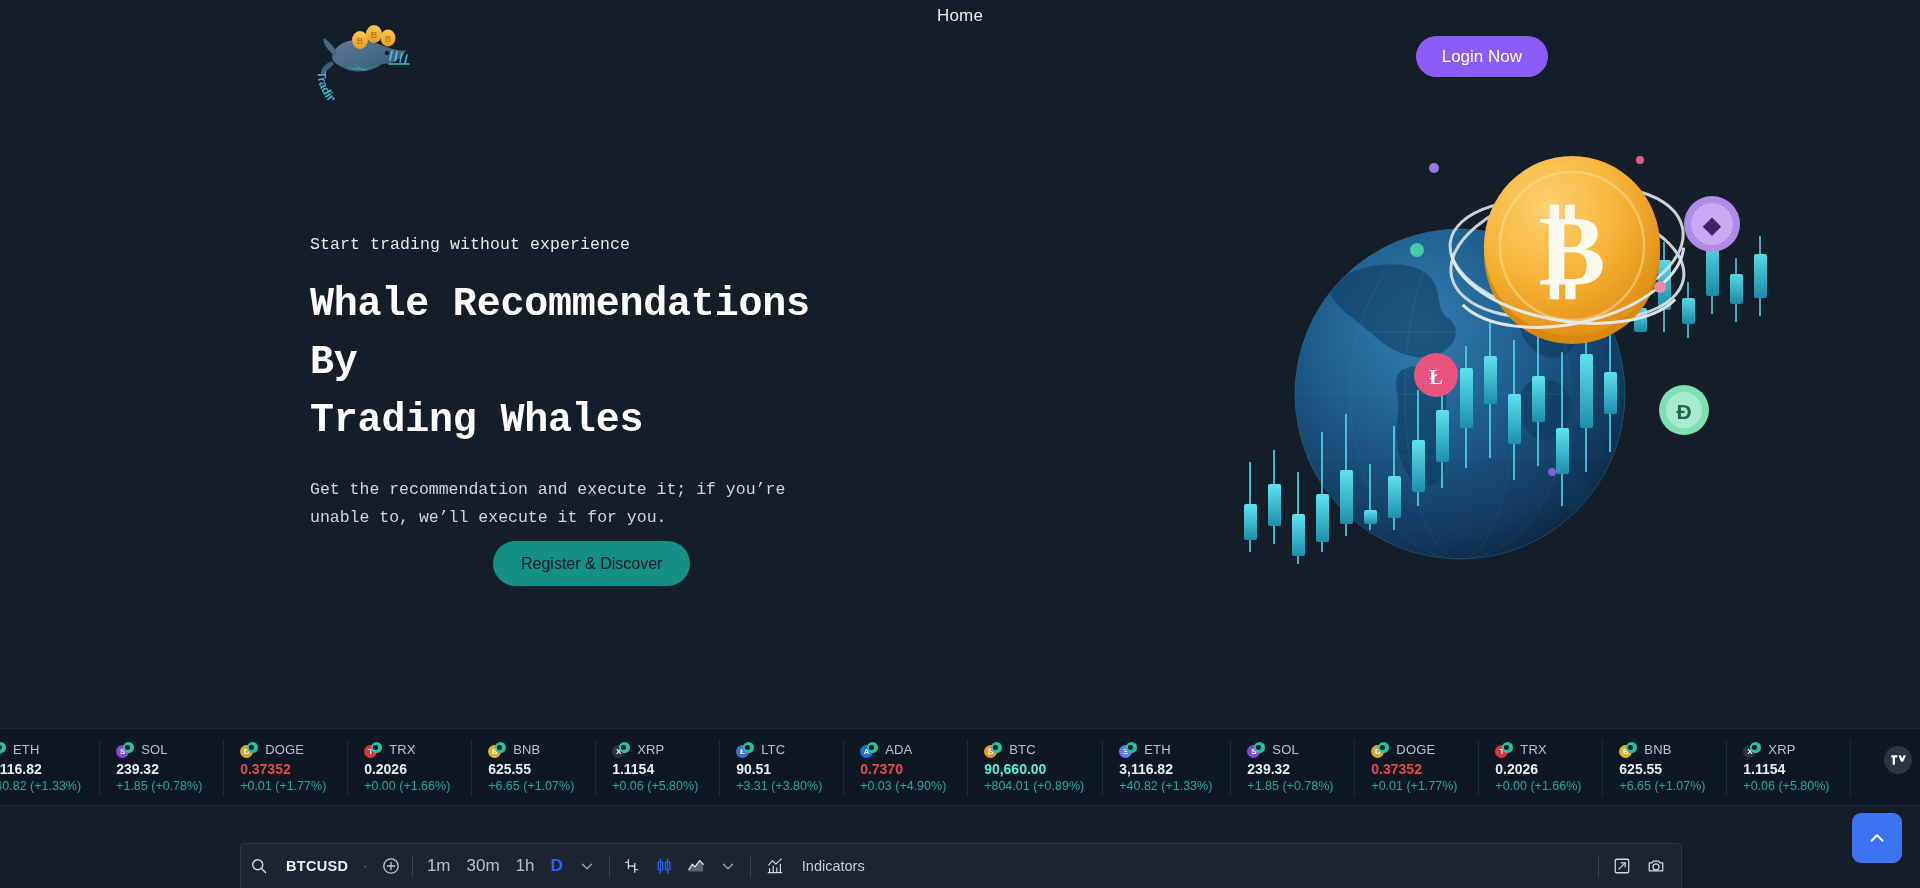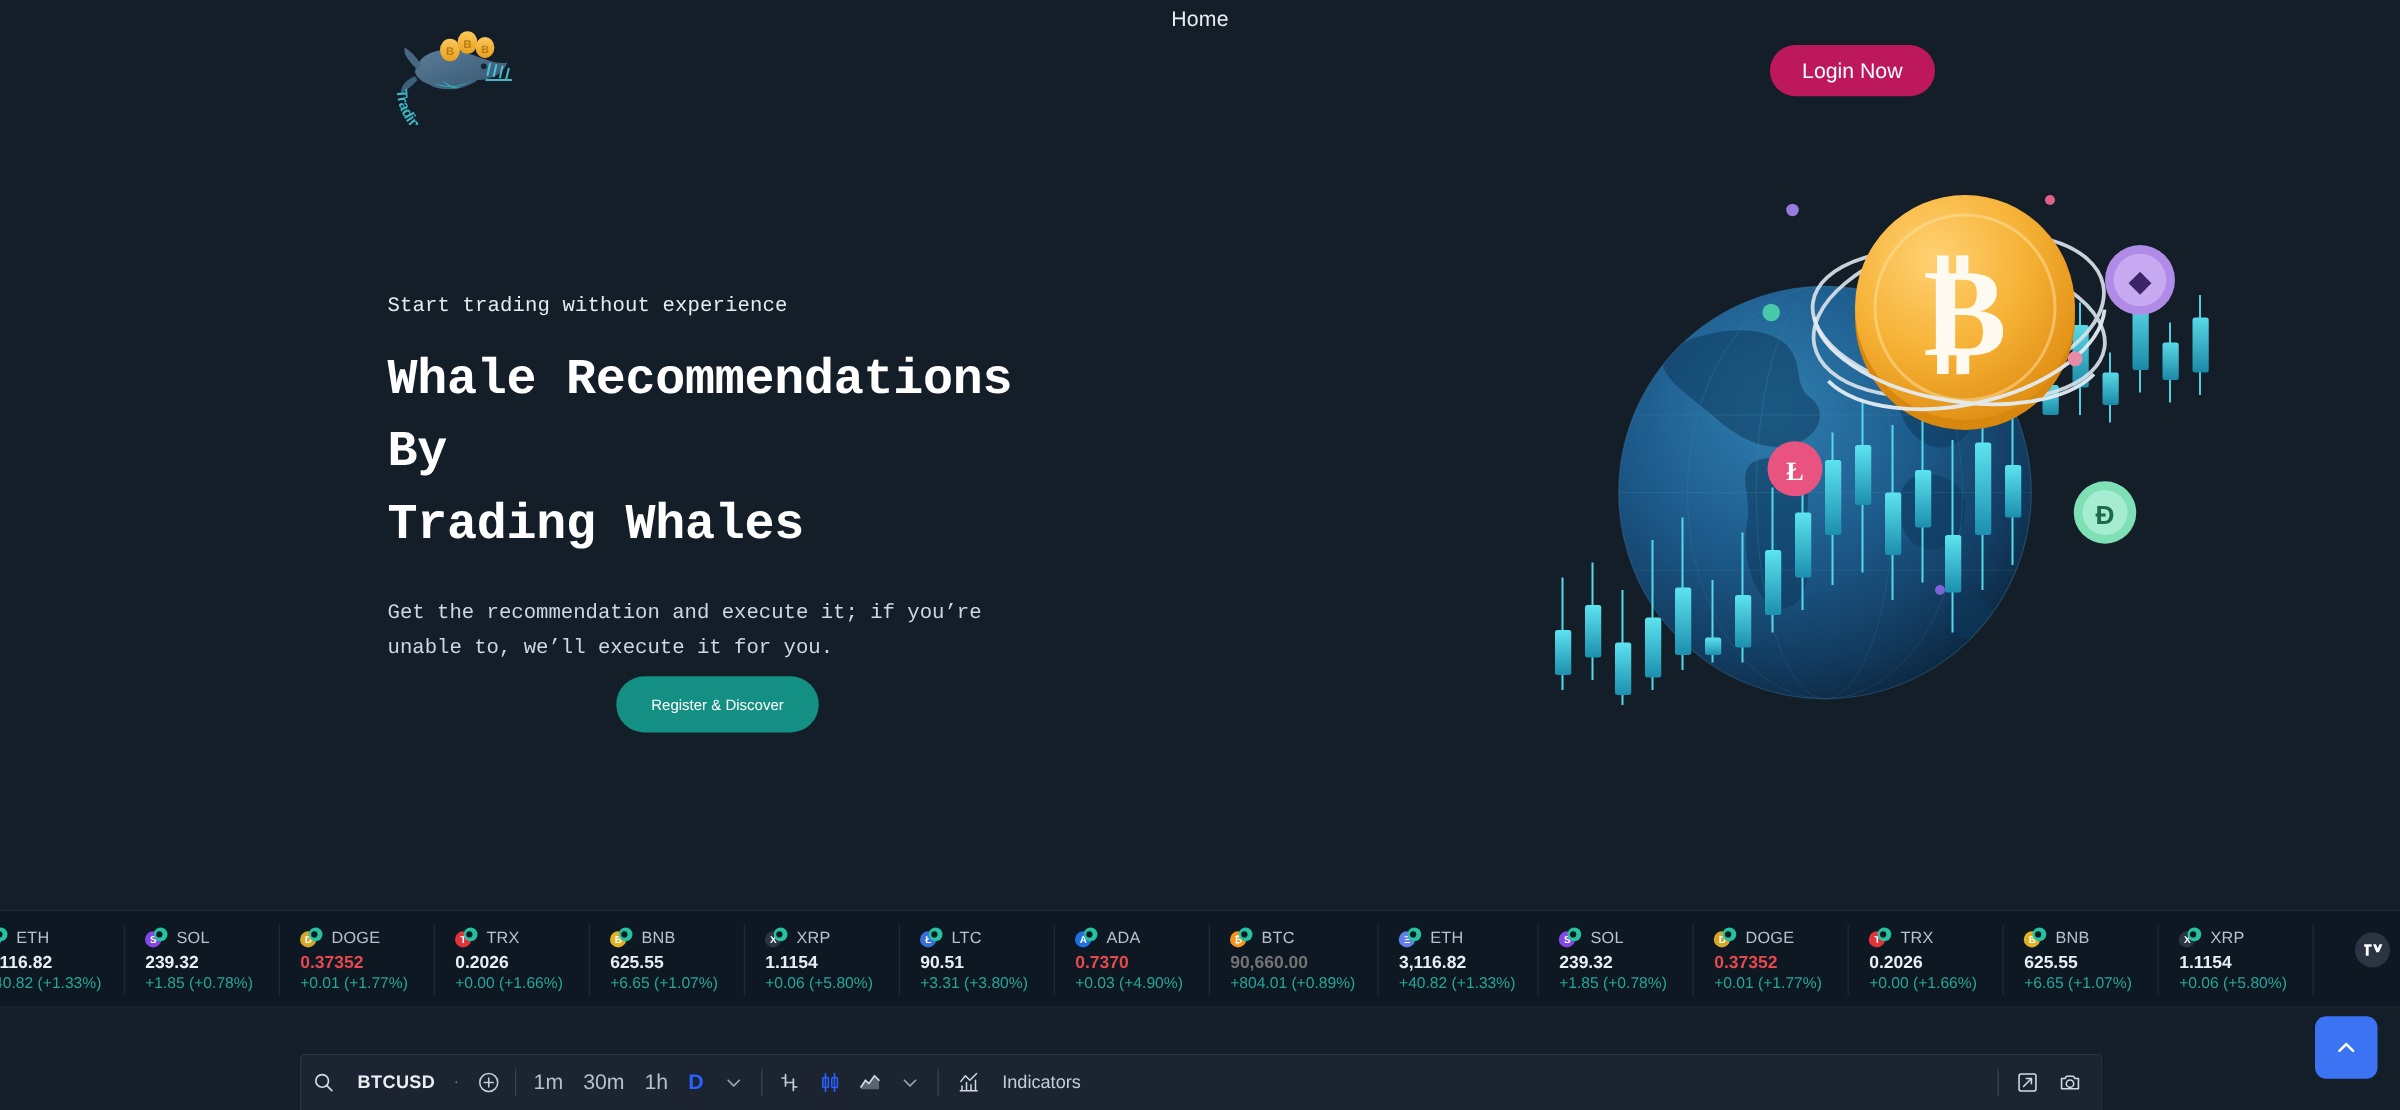--- a/index.html
+++ b/index.html
@@ -29,21 +29,21 @@
     display:flex; align-items:flex-start; justify-content:center;
   }
   .nav-link {
     color:#e8edf2; font-size:17px; letter-spacing:.2px;
     text-decoration:none; cursor:pointer;
     padding:6px 10px;
   }
 
   .login-btn {
     position:absolute; right:372px; top:36px;
-    background:#be185d; color:#ffffff;
+    background:#8b5cf6; color:#ffffff;
     border:none; border-radius:22px;
     padding:0 26px; height:41px; line-height:41px;
     font-size:17px; font-family:"Liberation Sans", sans-serif;
     cursor:pointer; white-space:nowrap;
   }
 
   
   .hero {
     position:absolute; top:112px; left:0; width:1920px; height:600px;
   }
@@ -58,24 +58,24 @@
     color:#ffffff; font-size:40px; font-weight:700;
     line-height:1.45; letter-spacing:-.2px;
     margin-bottom:26px;
   }
   .hero-sub {
     color:#cdd7e1; font-size:16.5px; line-height:1.72;
     max-width:540px;
   }
   .cta-btn {
     position:absolute; left:493px; top:429px;
-    background:#138f83; color:#ffffff;
+    background:#138f83; color:#0f172a;
     border:none; border-radius:24px;
     height:45px; padding:0 28px;
-    font-size:12px; font-family:"Liberation Sans", sans-serif;
+    font-size:16px; font-family:"Liberation Sans", sans-serif;
     cursor:pointer; white-space:nowrap;
   }
 
   
   .hero-art {
     position:absolute; right:88px; top:20px;
     width:620px; height:470px;
   }
   .hero-art svg { width:100%; height:100%; display:block; }
 
@@ -457,21 +457,21 @@
           <div class="tick-chg" style="color:#26a69a">+0.03 (+4.90%)</div>
         </div>
         <div class="tick">
           <div class="tick-head">
             <span class="coin-ico">
               <span class="c1" style="background:#f7931a">₿</span>
               <span class="c2"></span>
             </span>
             <span class="tick-sym">BTC</span>
           </div>
-          <div class="tick-price" style="color:#737373">90,660.00</div>
+          <div class="tick-price" style="color:#5eead4">90,660.00</div>
           <div class="tick-chg" style="color:#26a69a">+804.01 (+0.89%)</div>
         </div>
         <div class="tick">
           <div class="tick-head">
             <span class="coin-ico">
               <span class="c1" style="background:#627eea">Ξ</span>
               <span class="c2"></span>
             </span>
             <span class="tick-sym">ETH</span>
           </div>

